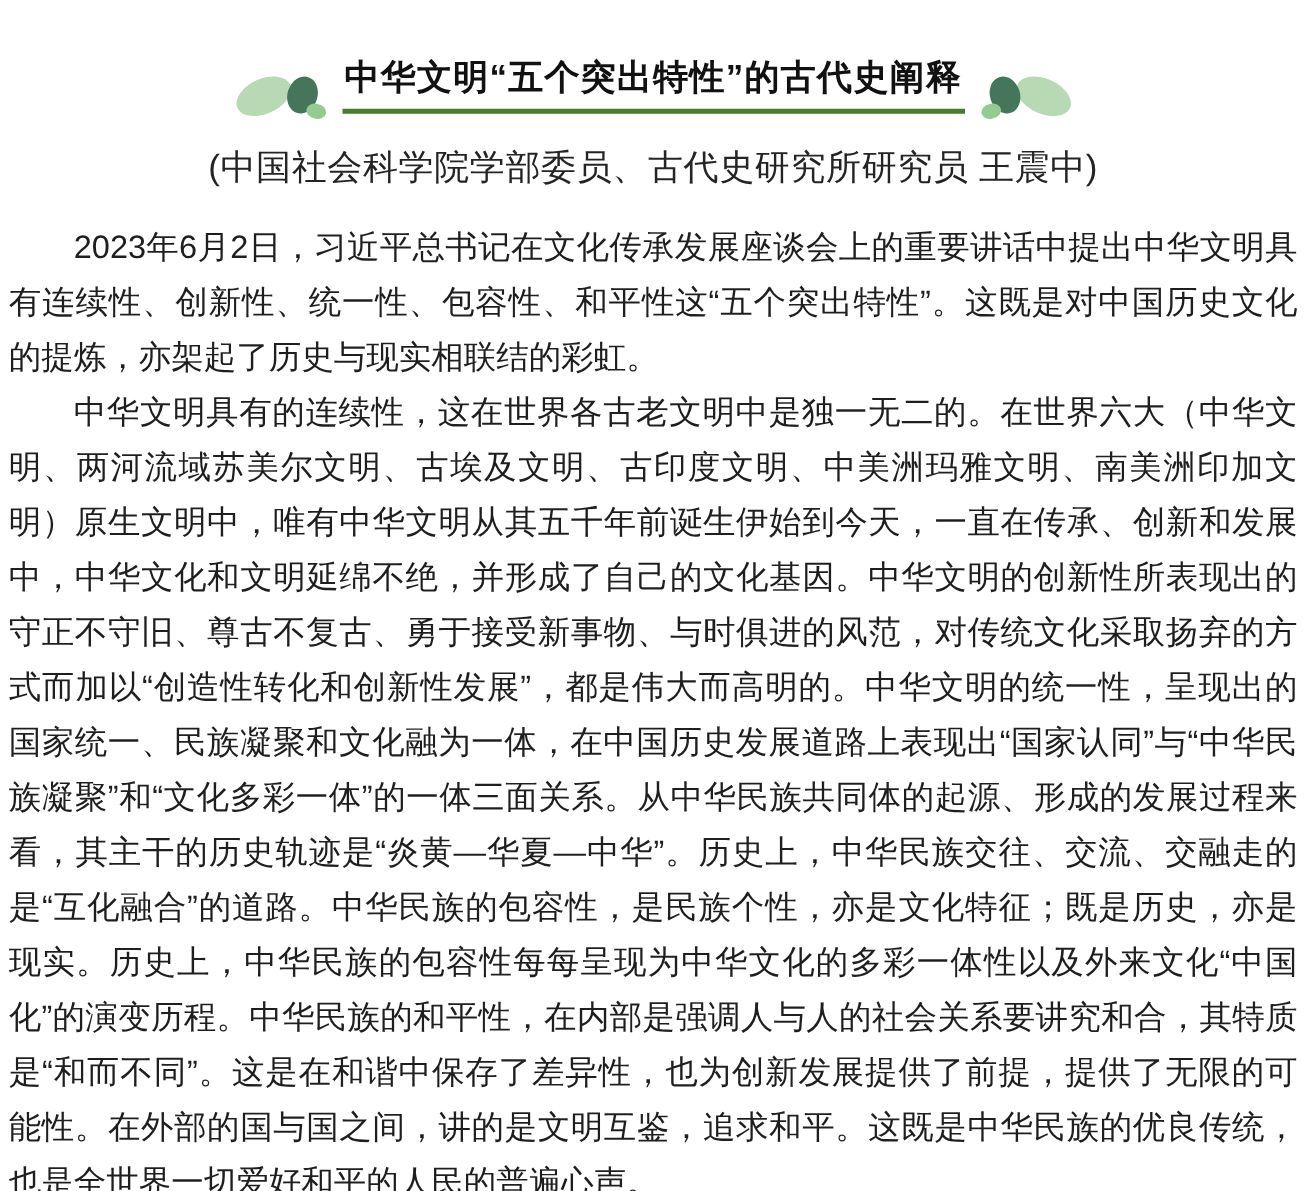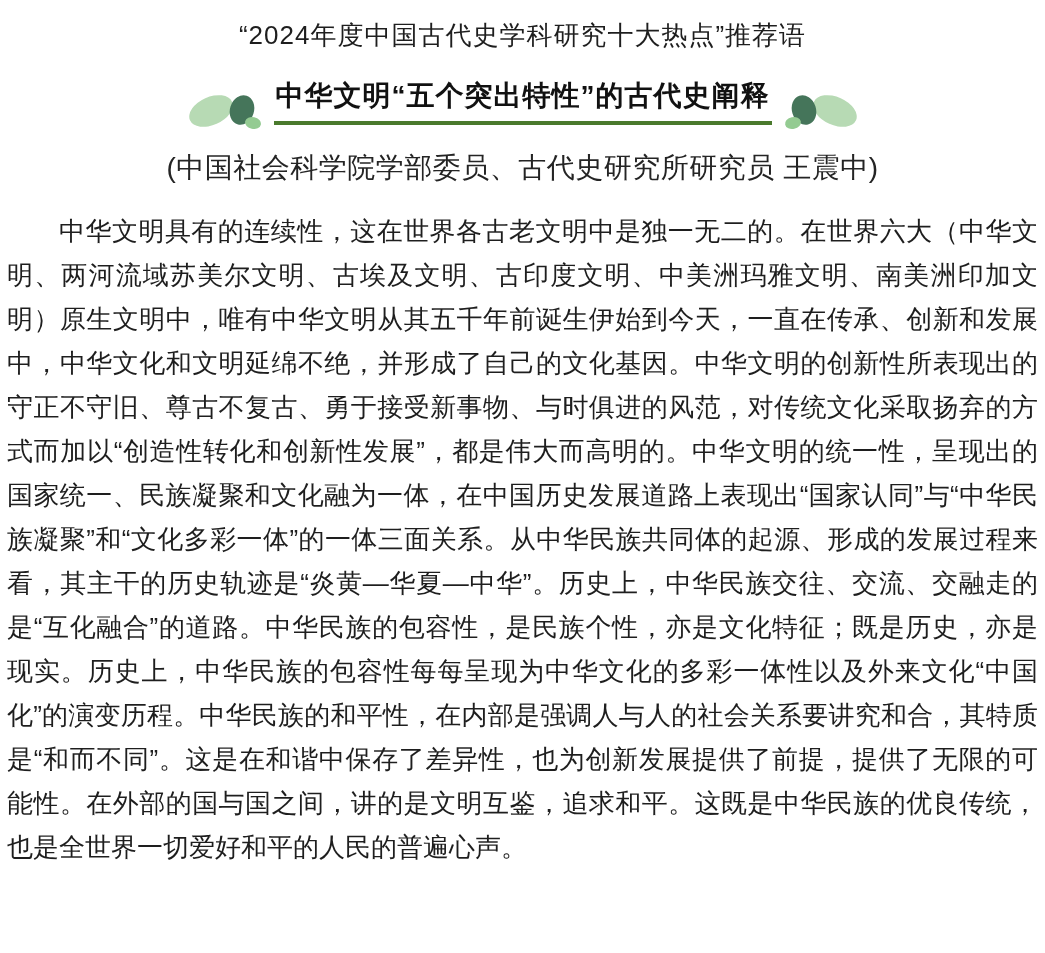--- a/index.html
+++ b/index.html
@@ -77,21 +77,20 @@
     margin: 0;
     text-indent: 2em;
     word-break: break-all;
   }
 </style>
 </head>
 <body>
 
 <div class="page">
 
-  <div class="series-title">“2024年度中国古代史学科研究十大热点”推荐语</div>
 
   <div class="title-row">
 
     <svg class="leaf leaf-left" width="84" height="42" viewBox="0 0 84 42">
       <ellipse cx="26" cy="22" rx="23" ry="14" transform="rotate(-24 26 22)" fill="#b7dab4"></ellipse>
       <ellipse cx="57" cy="21" rx="12" ry="15" transform="rotate(18 57 21)" fill="#45755a"></ellipse>
       <ellipse cx="68" cy="34" rx="8" ry="6" transform="rotate(12 68 34)" fill="#94cb92"></ellipse>
     </svg>
 
     <div class="article-title-wrap">
@@ -103,16 +102,17 @@
       <ellipse cx="26" cy="22" rx="23" ry="14" transform="rotate(-24 26 22)" fill="#b7dab4"></ellipse>
       <ellipse cx="57" cy="21" rx="12" ry="15" transform="rotate(18 57 21)" fill="#45755a"></ellipse>
       <ellipse cx="68" cy="34" rx="8" ry="6" transform="rotate(12 68 34)" fill="#94cb92"></ellipse>
     </svg>
 
   </div>
 
   <div class="author-line">(中国社会科学院学部委员、古代史研究所研究员 王震中)</div>
 
   <div class="article-body">
+    <p>2023年6月2日，习近平总书记在文化传承发展座谈会上的重要讲话中提出中华文明具有连续性、创新性、统一性、包容性、和平性这“五个突出特性”。这既是对中国历史文化的提炼，亦架起了历史与现实相联结的彩虹。</p>
     <p>中华文明具有的连续性，这在世界各古老文明中是独一无二的。在世界六大（中华文明、两河流域苏美尔文明、古埃及文明、古印度文明、中美洲玛雅文明、南美洲印加文明）原生文明中，唯有中华文明从其五千年前诞生伊始到今天，一直在传承、创新和发展中，中华文化和文明延绵不绝，并形成了自己的文化基因。中华文明的创新性所表现出的守正不守旧、尊古不复古、勇于接受新事物、与时俱进的风范，对传统文化采取扬弃的方式而加以“创造性转化和创新性发展”，都是伟大而高明的。中华文明的统一性，呈现出的国家统一、民族凝聚和文化融为一体，在中国历史发展道路上表现出“国家认同”与“中华民族凝聚”和“文化多彩一体”的一体三面关系。从中华民族共同体的起源、形成的发展过程来看，其主干的历史轨迹是“炎黄—华夏—中华”。历史上，中华民族交往、交流、交融走的是“互化融合”的道路。中华民族的包容性，是民族个性，亦是文化特征；既是历史，亦是现实。历史上，中华民族的包容性每每呈现为中华文化的多彩一体性以及外来文化“中国化”的演变历程。中华民族的和平性，在内部是强调人与人的社会关系要讲究和合，其特质是“和而不同”。这是在和谐中保存了差异性，也为创新发展提供了前提，提供了无限的可能性。在外部的国与国之间，讲的是文明互鉴，追求和平。这既是中华民族的优良传统，也是全世界一切爱好和平的人民的普遍心声。</p>
   </div>
 
 </div>
 
 </body></html>

